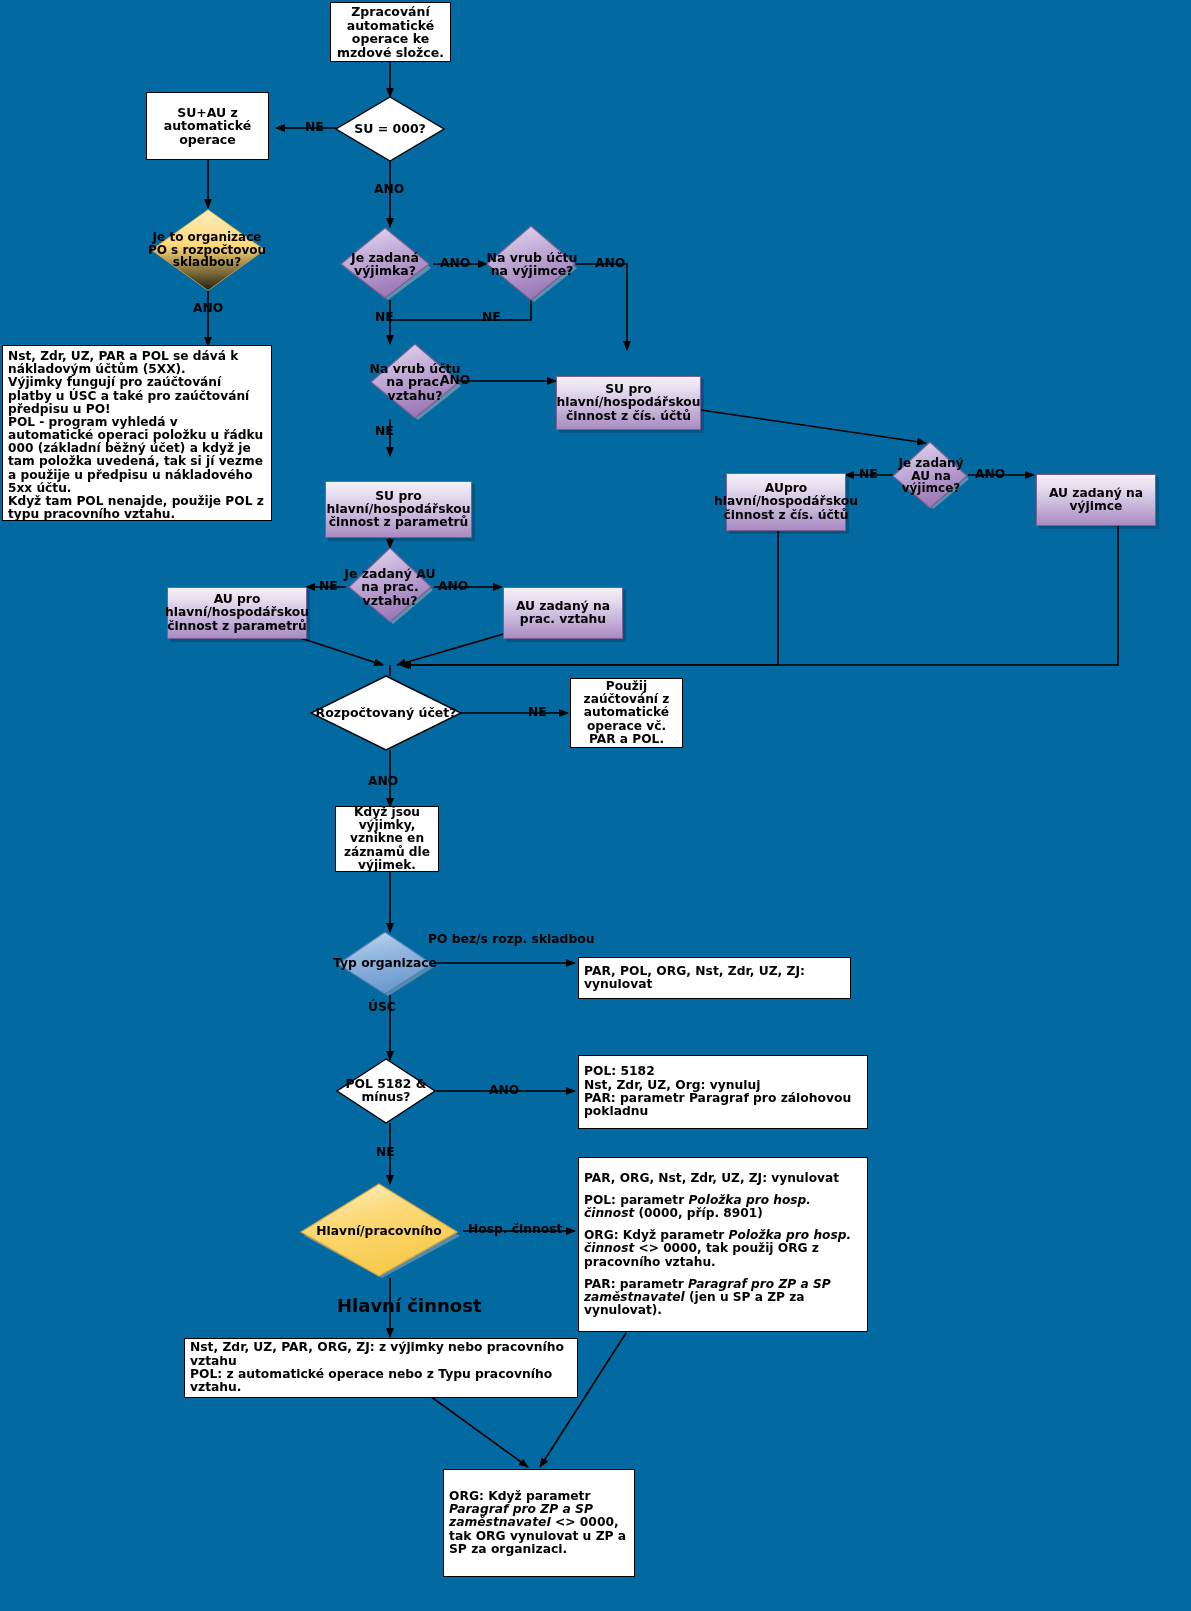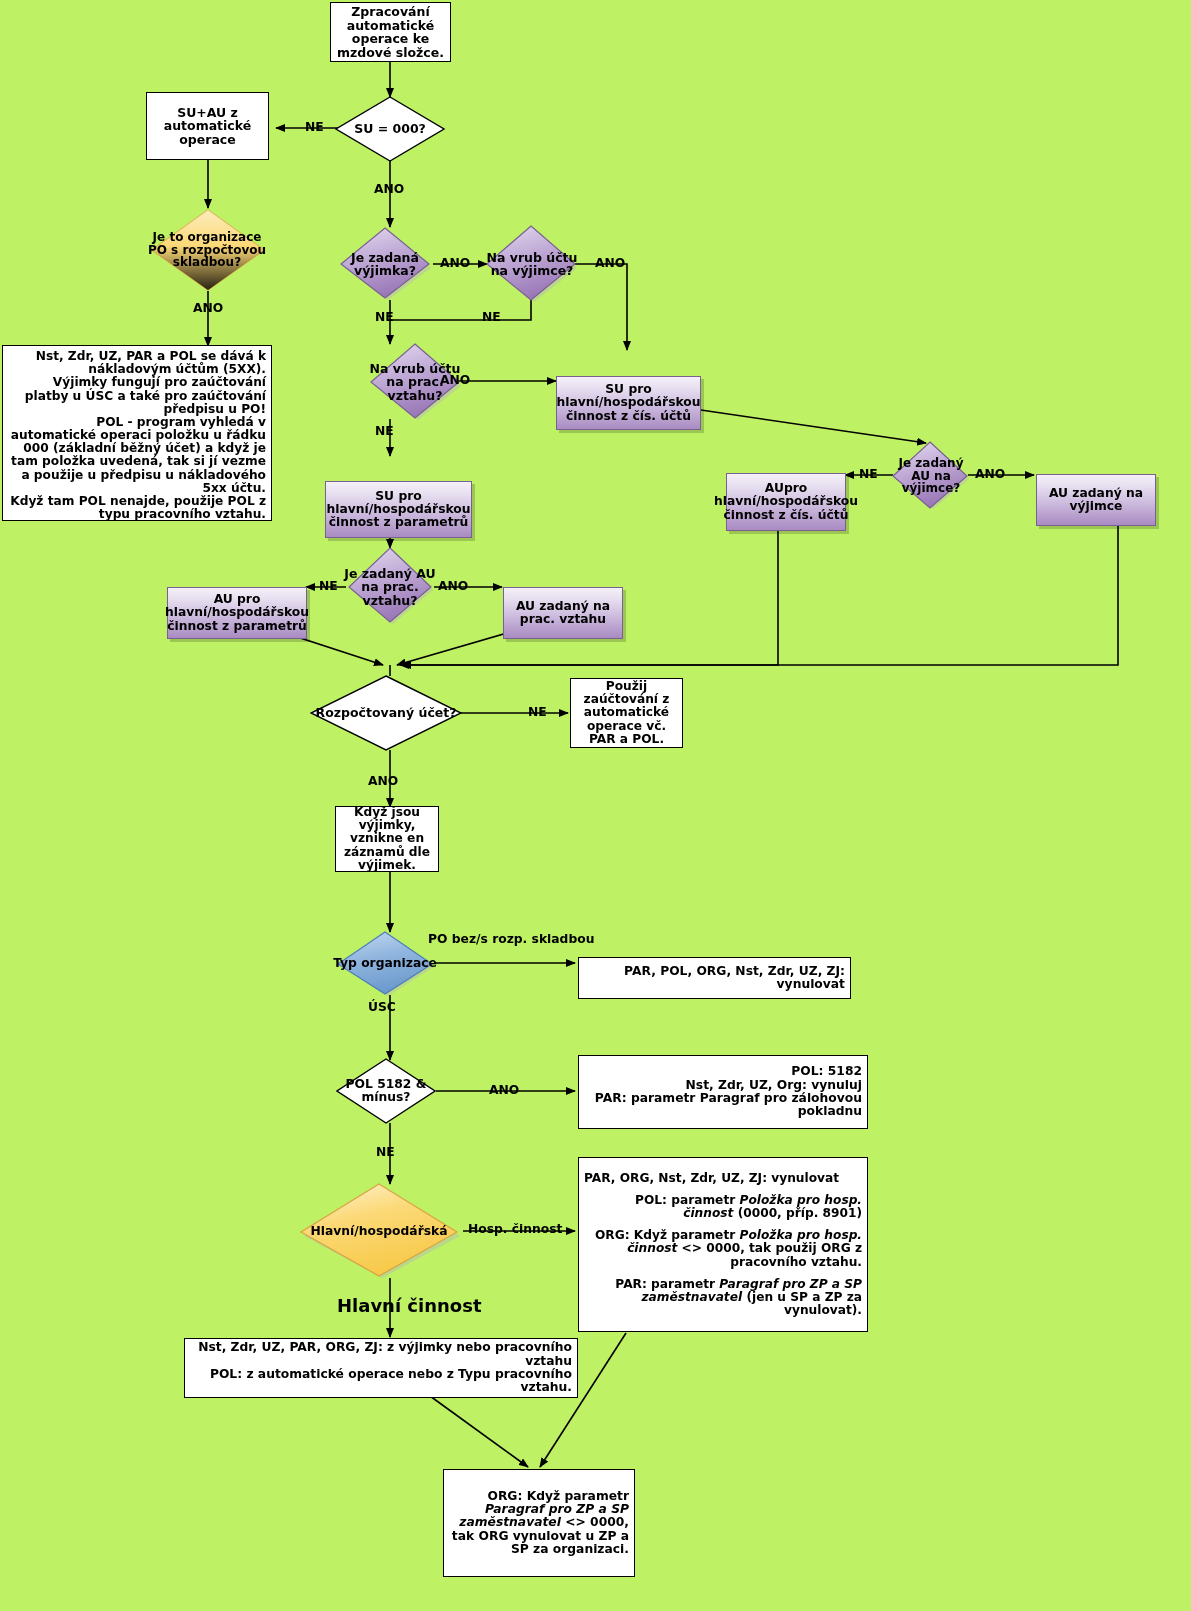--- a/index.html
+++ b/index.html
@@ -1,36 +1,36 @@
 <!DOCTYPE html>
 <html><head>
 <meta charset="utf-8">
 <style>
   html,body{margin:0;padding:0;background:#ffffff;}
   body{font-family:"DejaVu Sans","Liberation Sans",sans-serif;}
-  #stage{position:relative;width:1191px;height:1611px;overflow:hidden;background:#bef264;}
+  #stage{position:relative;width:1191px;height:1611px;overflow:hidden;background:#0369a1;}
   svg.edges{position:absolute;left:0;top:0;width:1191px;height:1611px;pointer-events:none;}
 
   .node{position:absolute;box-sizing:border-box;display:flex;align-items:center;justify-content:center;
         text-align:center;font-weight:bold;color:#000;line-height:1.08;}
   
   .rect{background:#ffffff;border:1px solid #000;}
   
   .proc{
     border:1px solid #7a5f93;
     background:linear-gradient(180deg,#f4f0f8 0%,#e7dff0 22%,#cbb9dd 58%,#a98bc2 100%);
     box-shadow:3px 3px 0 rgba(0,0,0,0.18);
     margin-top:26px;
   }
   
   .dia{position:absolute;}
   .dia .shape{position:absolute;left:0;top:0;width:100%;height:100%;}
   .dia .txt{position:absolute;left:0;top:0;width:100%;height:100%;display:flex;align-items:center;
             justify-content:center;text-align:center;font-weight:bold;line-height:1.08;color:#000;}
-  .leftlabel{text-align:right;justify-content:flex-start;}
+  .leftlabel{text-align:left;justify-content:flex-start;}
   .pad{padding:3px 4px;}
   .padl{padding:4px 5px;}
 
   .elabel{position:absolute;font-weight:bold;color:#000;white-space:nowrap;background:transparent;}
   .it{font-style:italic;}
   .blk{display:block;}
 </style>
 </head>
 <body>
 
@@ -246,21 +246,21 @@
       <defs>
         <linearGradient id="gy2" x1="0.1" y1="0" x2="0.5" y2="1">
           <stop offset="0%" stop-color="#fdf2cf"></stop>
           <stop offset="40%" stop-color="#fcd977"></stop>
           <stop offset="100%" stop-color="#f7c948"></stop>
         </linearGradient>
       </defs>
       <polygon points="89,6 167,54 89,96 11,54" fill="#b9b9b9" opacity="0.45"></polygon>
       <polygon points="86,2 164,50 86,94 8,50" fill="url(#gy2)" stroke="#d9a441" stroke-width="1.2"></polygon>
     </svg>
-    <div class="txt" style="font-size:12.3px;padding-right:3px;">Hlavní/hospodářská</div>
+    <div class="txt" style="font-size:12.3px;padding-right:3px;">Hlavní/pracovního</div>
   </div>
 
   <div class="node rect padl leftlabel" style="left:578px;top:1157px;width:290px;height:175px;font-size:12.2px;align-items:flex-start;flex-direction:column;justify-content:center;">
     <span class="blk">PAR, ORG, Nst, Zdr, UZ, ZJ: vynulovat</span>
     <span class="blk" style="height:9px;"></span>
     <span class="blk"><span>POL: parametr </span><span class="it">Položka pro hosp. činnost</span><span> (0000, příp. 8901)</span></span>
     <span class="blk" style="height:9px;"></span>
     <span class="blk"><span>ORG: Když parametr </span><span class="it">Položka pro hosp. činnost</span><span> &lt;&gt; 0000, tak použij ORG z pracovního vztahu.</span></span>
     <span class="blk" style="height:9px;"></span>
     <span class="blk"><span>PAR: parametr </span><span class="it">Paragraf pro ZP a SP zaměstnavatel</span><span> (jen u SP a ZP za vynulovat).</span></span>

